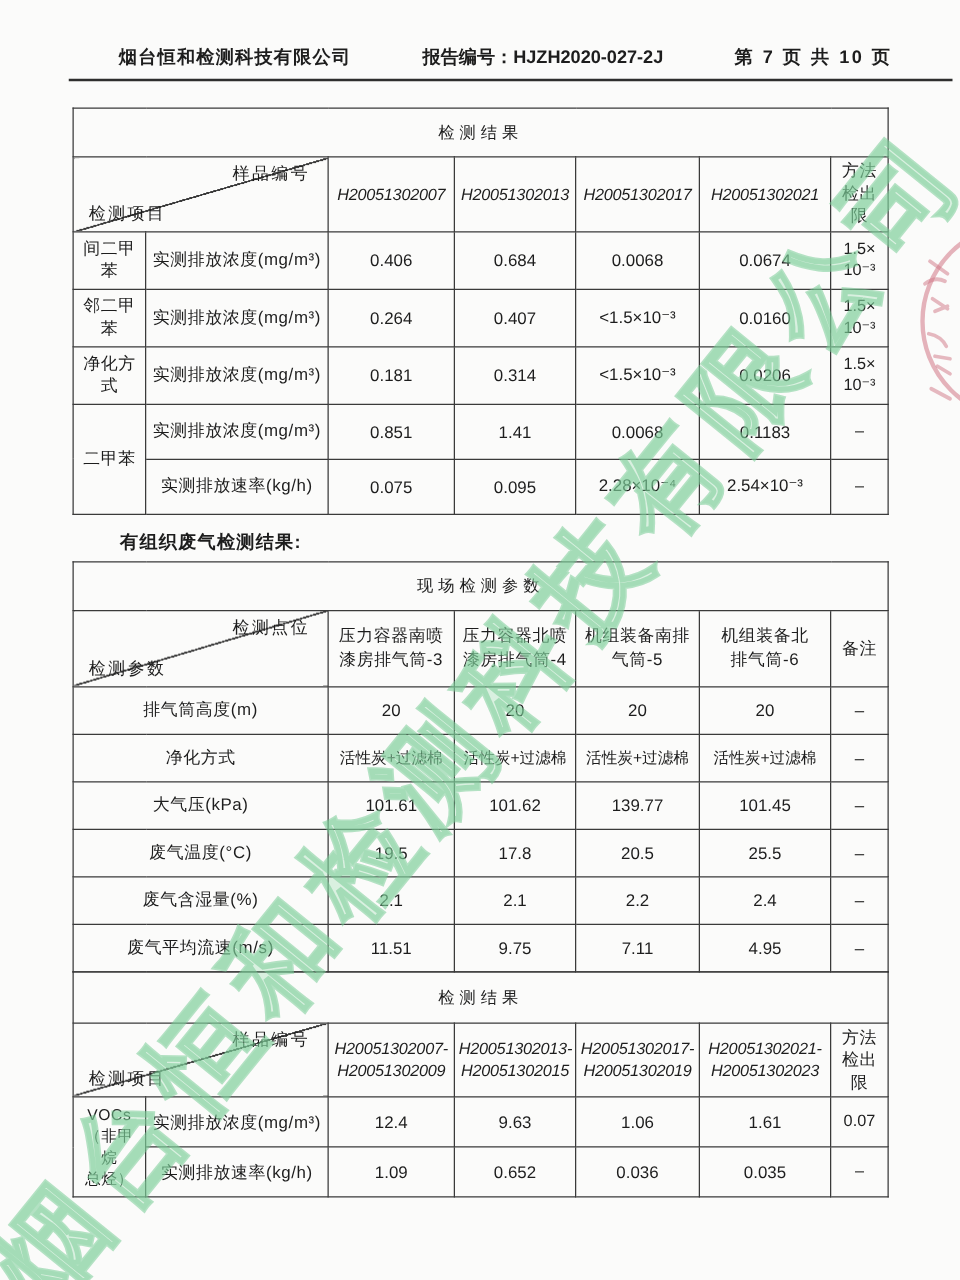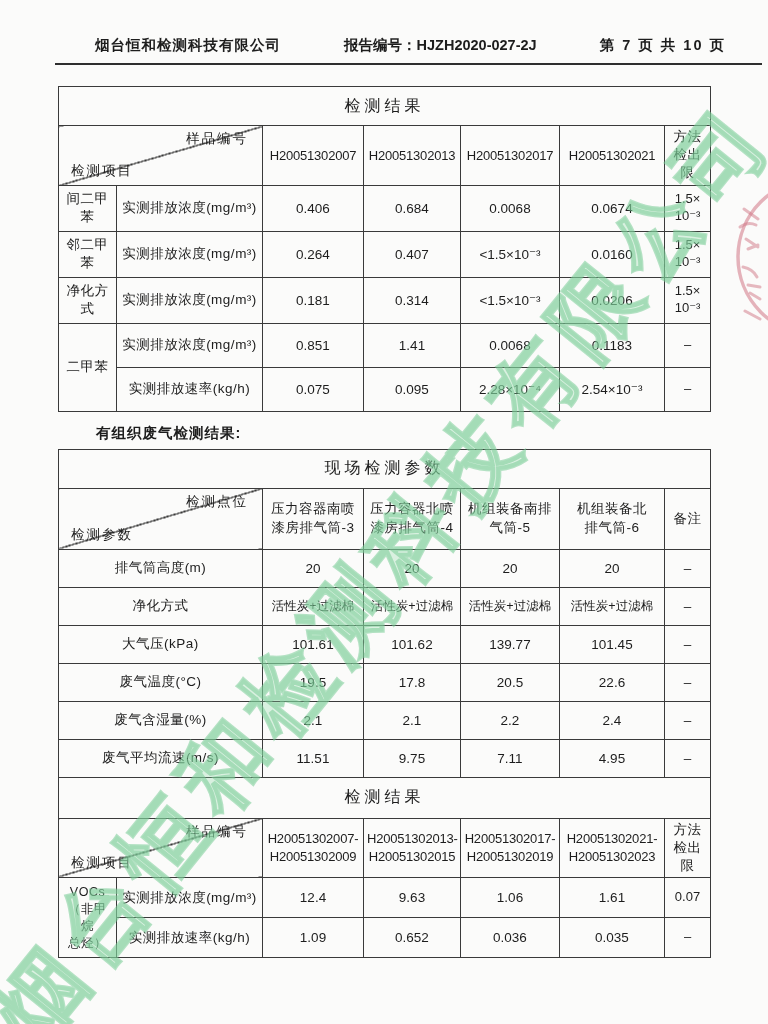--- a/index.html
+++ b/index.html
@@ -3,28 +3,28 @@
 <meta charset="utf-8">
 <style>
   html,body{margin:0;padding:0;}
   .page{position:relative;width:768px;height:1024px;background:#fbfbfa;overflow:hidden;
         font-family:"Liberation Sans","DejaVu Sans",sans-serif;color:#1d1d1d;}
   
   .hdr{position:absolute;left:55px;right:6px;top:36px;display:flex;align-items:baseline;
        justify-content:space-between;font-weight:bold;font-size:14.5px;
        border-bottom:2px solid #2e2e2e;padding-bottom:8px;}
   .hdr .co{margin-left:40px;letter-spacing:1px;}
-  .hdr .pg{margin-right:36px;letter-spacing:2px;}
+  .hdr .pg{margin-right:48px;letter-spacing:2px;}
   
   table{border-collapse:collapse;table-layout:fixed;width:652px;margin-left:58px;}
   td{border:1px solid #3a3a3a;text-align:center;vertical-align:middle;
      font-size:13.5px;padding:2px 3px;overflow:hidden;}
-  .ttl{height:34px;font-size:16px;letter-spacing:4px;}
+  .ttl{height:34px;font-size:13px;letter-spacing:4px;}
   .pre{white-space:pre-line;line-height:1.35;}
-  .ids{font-size:13px;letter-spacing:-0.2px;}
+  .ids{font-size:13px;letter-spacing:-0.2px;font-style:italic;}
   .lim{font-size:13px;line-height:1.3;}
   .lab{letter-spacing:0.5px;}
   
   .diag{position:relative;height:52px;
         background-image:linear-gradient(to bottom right,
           transparent calc(50% - 0.7px),#3a3a3a calc(50% - 0.7px),
           #3a3a3a calc(50% + 0.7px),transparent calc(50% + 0.7px));}
   .diag .ct{position:absolute;top:4px;right:14px;font-size:13.5px;letter-spacing:2px;}
   .diag .cb{position:absolute;bottom:5px;left:12px;font-size:13.5px;letter-spacing:2px;}
   .sect{margin:12px 0 6px 96px;font-weight:bold;font-size:14.5px;letter-spacing:1px;}
@@ -194,21 +194,21 @@
       <td>101.62</td>
       <td>139.77</td>
       <td>101.45</td>
       <td>–</td>
     </tr>
     <tr style="height:38px">
       <td colspan="2" class="lab">废气温度(°C)</td>
       <td>19.5</td>
       <td>17.8</td>
       <td>20.5</td>
-      <td>22.6</td>
+      <td>25.5</td>
       <td>–</td>
     </tr>
     <tr style="height:38px">
       <td colspan="2" class="lab">废气含湿量(%)</td>
       <td>2.1</td>
       <td>2.1</td>
       <td>2.2</td>
       <td>2.4</td>
       <td>–</td>
     </tr>

